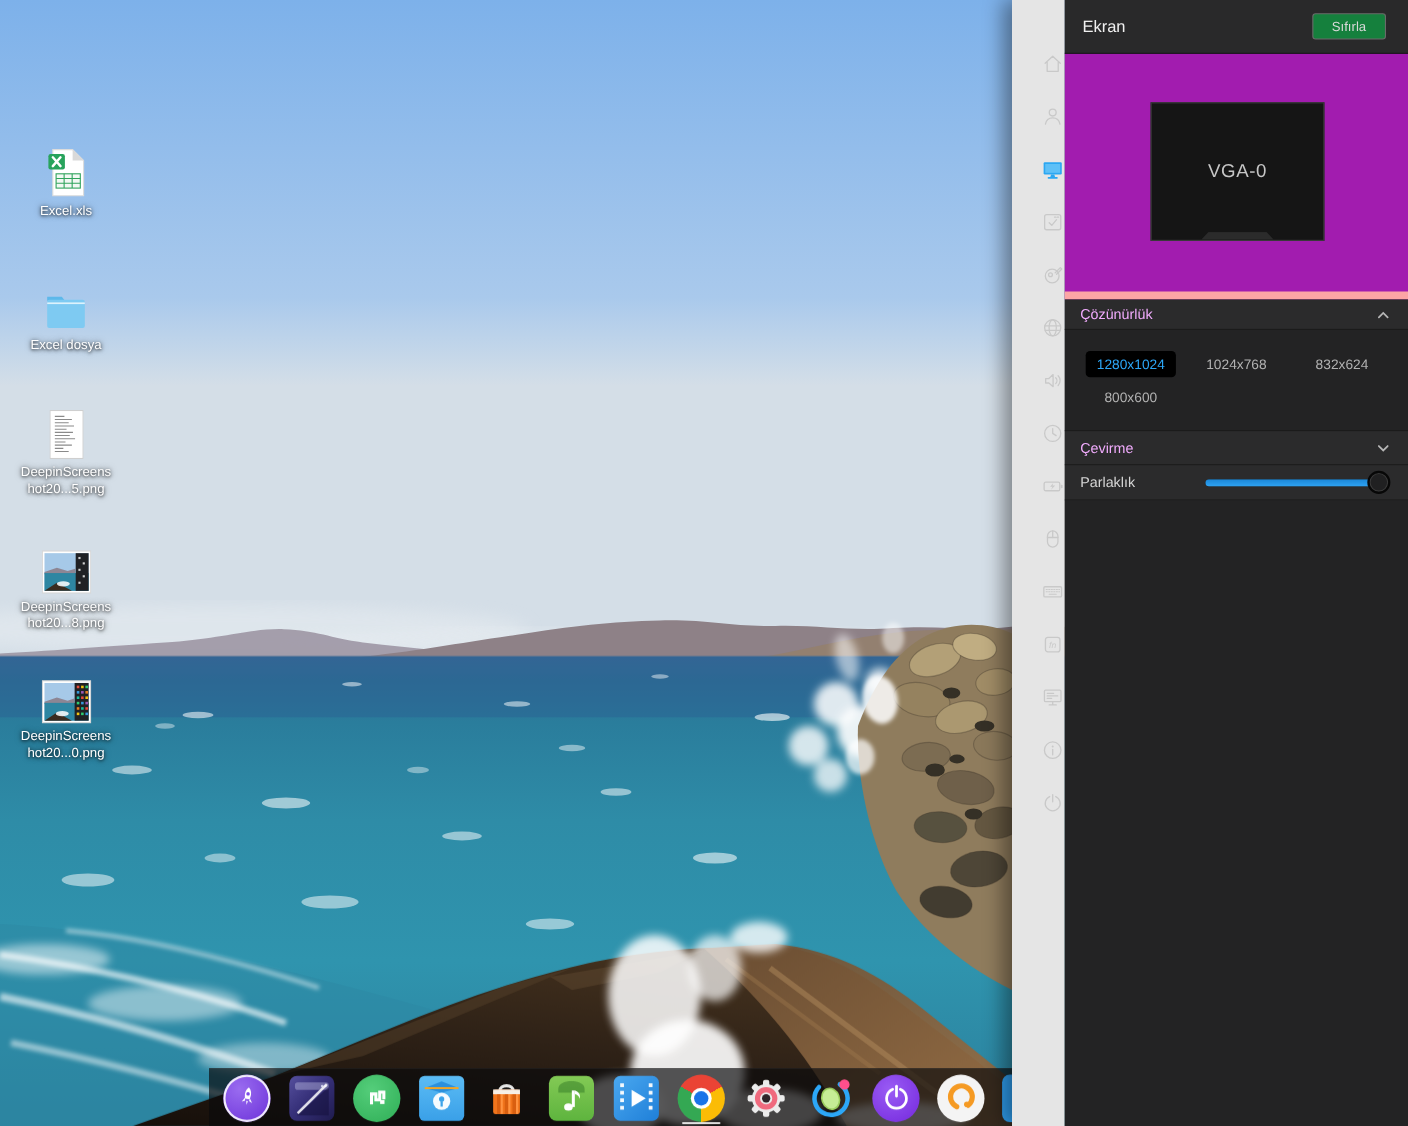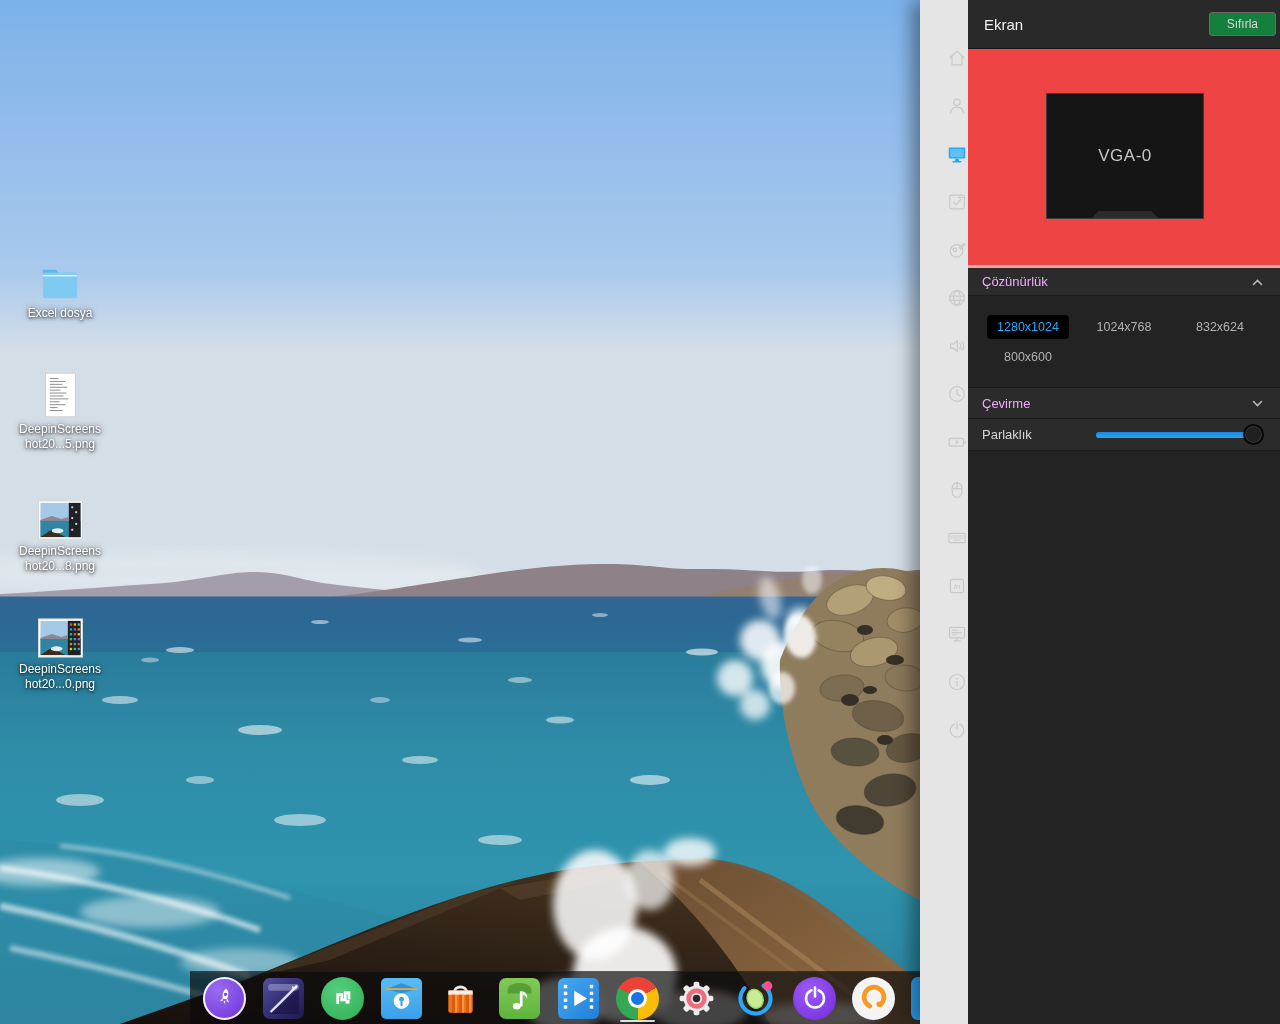--- a/index.html
+++ b/index.html
@@ -41,25 +41,25 @@
   .cc-side{position:absolute;left:920px;top:0;width:48px;height:1024px;background:#e5e5e5;
     z-index:10;display:flex;flex-direction:column;align-items:flex-end;padding-top:47px;gap:26px;
     box-sizing:border-box;box-shadow:-8px 0 18px rgba(0,0,0,.4);}
   .sit{width:22px;height:22px;display:flex;align-items:center;justify-content:center;cursor:pointer;}
   .sit svg{width:22px;height:22px;stroke:#c9c9c9;stroke-width:1.3;fill:none;stroke-linecap:round;stroke-linejoin:round;}
 
   
   .cc-panel{position:absolute;left:968px;top:0;width:312px;height:1024px;background:#232324;
     z-index:11;display:flex;flex-direction:column;color:#d6d6d6;}
   .cc-head{height:48px;background:#29292a;border-bottom:1px solid #151515;display:flex;align-items:center;
-    padding:0 4px 0 16px;flex:0 0 auto;}
+    padding:0 20px 0 16px;flex:0 0 auto;}
   .cc-title{font-size:15px;color:#f0f0f0;}
   .btn-reset{margin-left:auto;padding:4px 17px;font-size:12px;color:#d8d8d8;background:#15803d;
     border:1px solid #6a6a6a;border-radius:3px;}
-  .preview{height:216px;background:#ef4444;border-bottom:3px solid #fca5a5;position:relative;flex:0 0 auto;}
+  .preview{height:216px;background:#a21caf;border-bottom:7px solid #fca5a5;position:relative;flex:0 0 auto;}
   .monitor{position:absolute;left:78px;top:44px;width:156px;height:124px;background:#151515;
     border:1px solid #3c3c3c;display:flex;align-items:center;justify-content:center;}
   .monitor .mlabel{font-size:17px;color:#c6c6c6;letter-spacing:.5px;}
   .mstand{position:absolute;bottom:0;left:50%;margin-left:-33px;width:66px;height:7px;background:#2b2b2b;
     -webkit-clip-path:polygon(10% 0,90% 0,100% 100%,0 100%);clip-path:polygon(10% 0,90% 0,100% 100%,0 100%);}
   .secrow{height:27px;background:#2b2b2c;display:flex;align-items:center;padding:0 14px;
     font-size:13px;color:#f0abfc;border-bottom:1px solid #1b1b1b;flex:0 0 auto;}
   .secrow .chev{margin-left:auto;display:flex;}
   .opts{height:91px;background:#232324;display:grid;grid-template-columns:repeat(3,1fr);
     align-content:center;row-gap:6px;padding:0 12px;justify-items:center;border-bottom:1px solid #1b1b1b;flex:0 0 auto;}
@@ -211,20 +211,36 @@
       <ellipse cx="625" cy="975" rx="52" ry="48" opacity=".9"></ellipse>
       <ellipse cx="565" cy="1005" rx="40" ry="28" opacity=".8"></ellipse>
       <ellipse cx="650" cy="880" rx="24" ry="30" opacity=".7"></ellipse>
       <ellipse cx="700" cy="1010" rx="48" ry="20" opacity=".7"></ellipse>
       <ellipse cx="690" cy="852" rx="26" ry="14" opacity=".8"></ellipse>
       <ellipse cx="820" cy="1016" rx="60" ry="14" opacity=".7"></ellipse>
     </g>
   </svg>
 
 
+  <div class="dicon" style="top:130px">
+    <div class="art">
+      <svg viewBox="0 0 44 46" width="44" height="46">
+        <path d="M10 2 H28 L38 12 V44 H10 Z" fill="#fff" stroke="#dcdcdc"></path>
+        <path d="M28 2 L38 12 H28 Z" fill="#d9d9d9"></path>
+        <rect x="13" y="24" width="22" height="13" fill="#f2f8f4" stroke="#30a45c"></rect>
+        <line x1="13" y1="28.3" x2="35" y2="28.3" stroke="#30a45c"></line>
+        <line x1="13" y1="32.6" x2="35" y2="32.6" stroke="#30a45c"></line>
+        <line x1="20.3" y1="24" x2="20.3" y2="37" stroke="#30a45c"></line>
+        <line x1="27.6" y1="24" x2="27.6" y2="37" stroke="#30a45c"></line>
+        <rect x="6" y="6" width="15" height="14" rx="2" fill="#28a35c"></rect>
+        <path d="M10 9 L17 17 M17 9 L10 17" stroke="#fff" stroke-width="2.2" stroke-linecap="round"></path>
+      </svg>
+    </div>
+    <div class="lbl">Excel.xls</div>
+  </div>
 
   <div class="dicon" style="top:252px">
     <div class="art">
       <svg viewBox="0 0 48 40" width="46" height="38">
         <path d="M6 6 h14 l3 4 h-17 z" fill="#5db8ea"></path>
         <rect x="6" y="9" width="36" height="27" rx="2" fill="#7ecaf2"></rect>
         <rect x="6" y="11.5" width="36" height="1.6" fill="#e8f6fd" opacity=".9"></rect>
       </svg>
     </div>
     <div class="lbl">Excel dosya</div>

